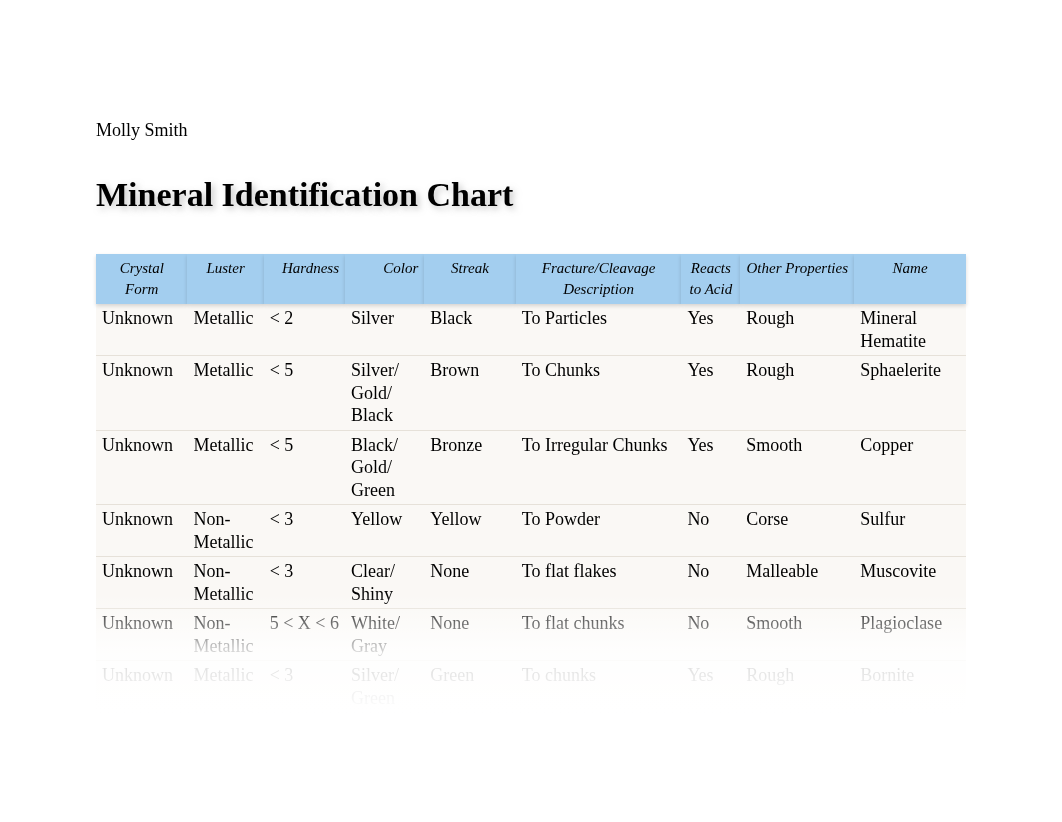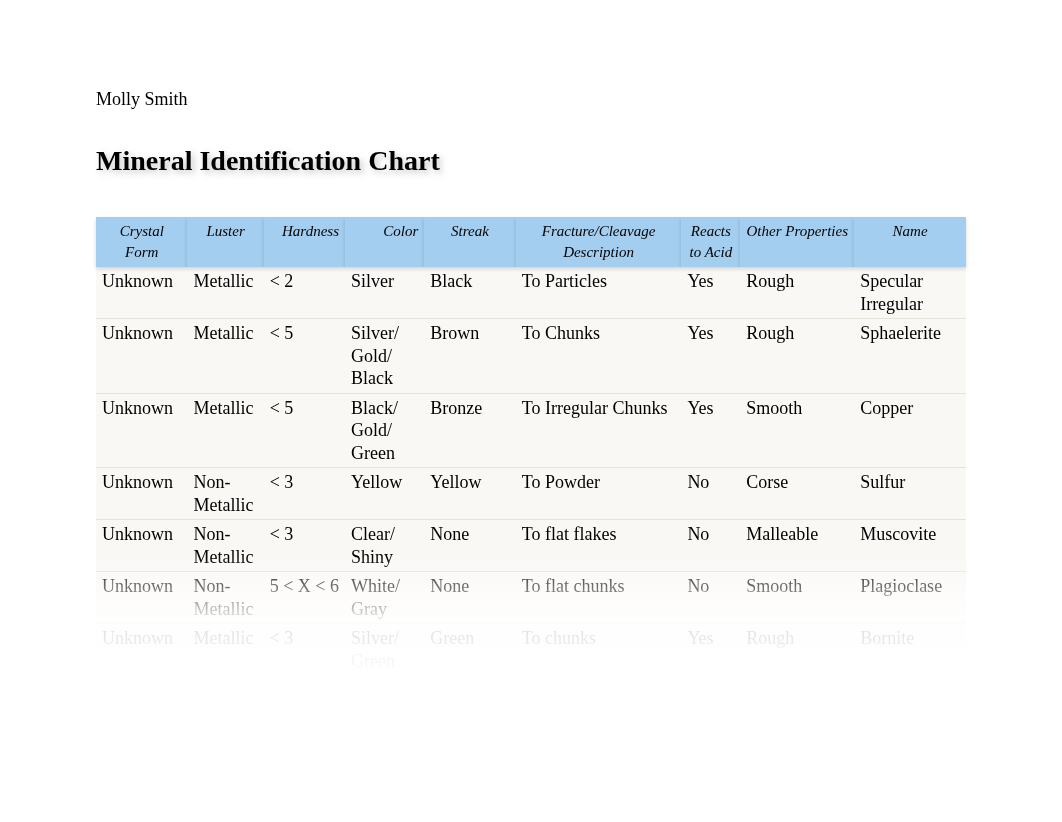--- a/index.html
+++ b/index.html
@@ -4,29 +4,29 @@
   <style>
     * { margin: 0; padding: 0; box-sizing: border-box; }
     body {
       font-family: Georgia, 'Times New Roman', serif;
       background: #ffffff;
       width: 1062px;
       height: 822px;
       position: relative;
     }
     .container {
-      padding: 89px 96px 0 96px;
+      padding: 120px 96px 0 96px;
     }
     .author-name {
       font-size: 18px;
       color: #000;
       margin-bottom: 35px;
     }
     .page-title {
-      font-size: 28px;
+      font-size: 34px;
       font-weight: bold;
       color: #000;
       text-shadow: 3px 3px 6px rgba(150, 150, 150, 0.5);
       margin-bottom: 40px;
     }
     .table-wrap {
       position: relative;
       margin-top: 24px;
     }
     table {
@@ -106,21 +106,21 @@
       <tbody id="tbody">
           <tr>
             <td>Unknown</td>
             <td>Metallic</td>
             <td>&lt; 2</td>
             <td>Silver</td>
             <td>Black</td>
             <td>To Particles</td>
             <td>Yes</td>
             <td>Rough</td>
-            <td>Specular Irregular</td>
+            <td>Mineral Hematite</td>
           </tr>
           <tr>
             <td>Unknown</td>
             <td>Metallic</td>
             <td>&lt; 5</td>
             <td>Silver/ Gold/ Black</td>
             <td>Brown</td>
             <td>To Chunks</td>
             <td>Yes</td>
             <td>Rough</td>

